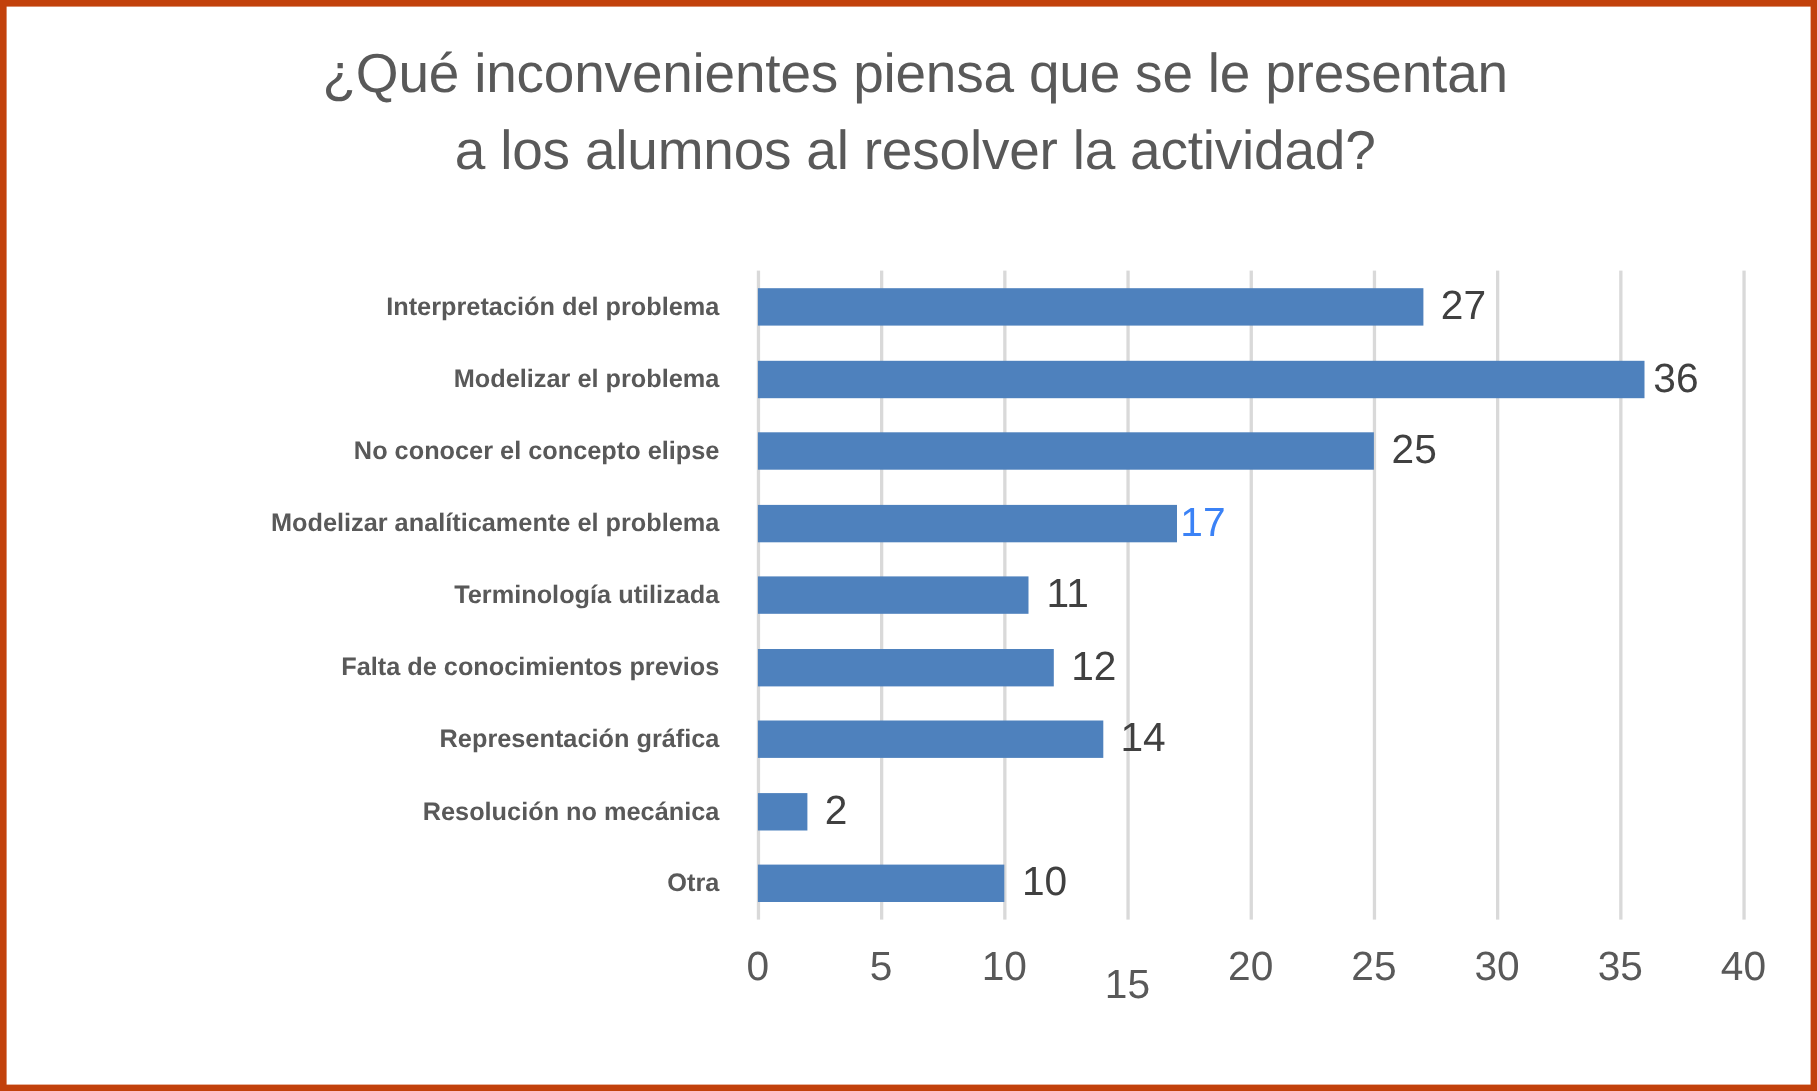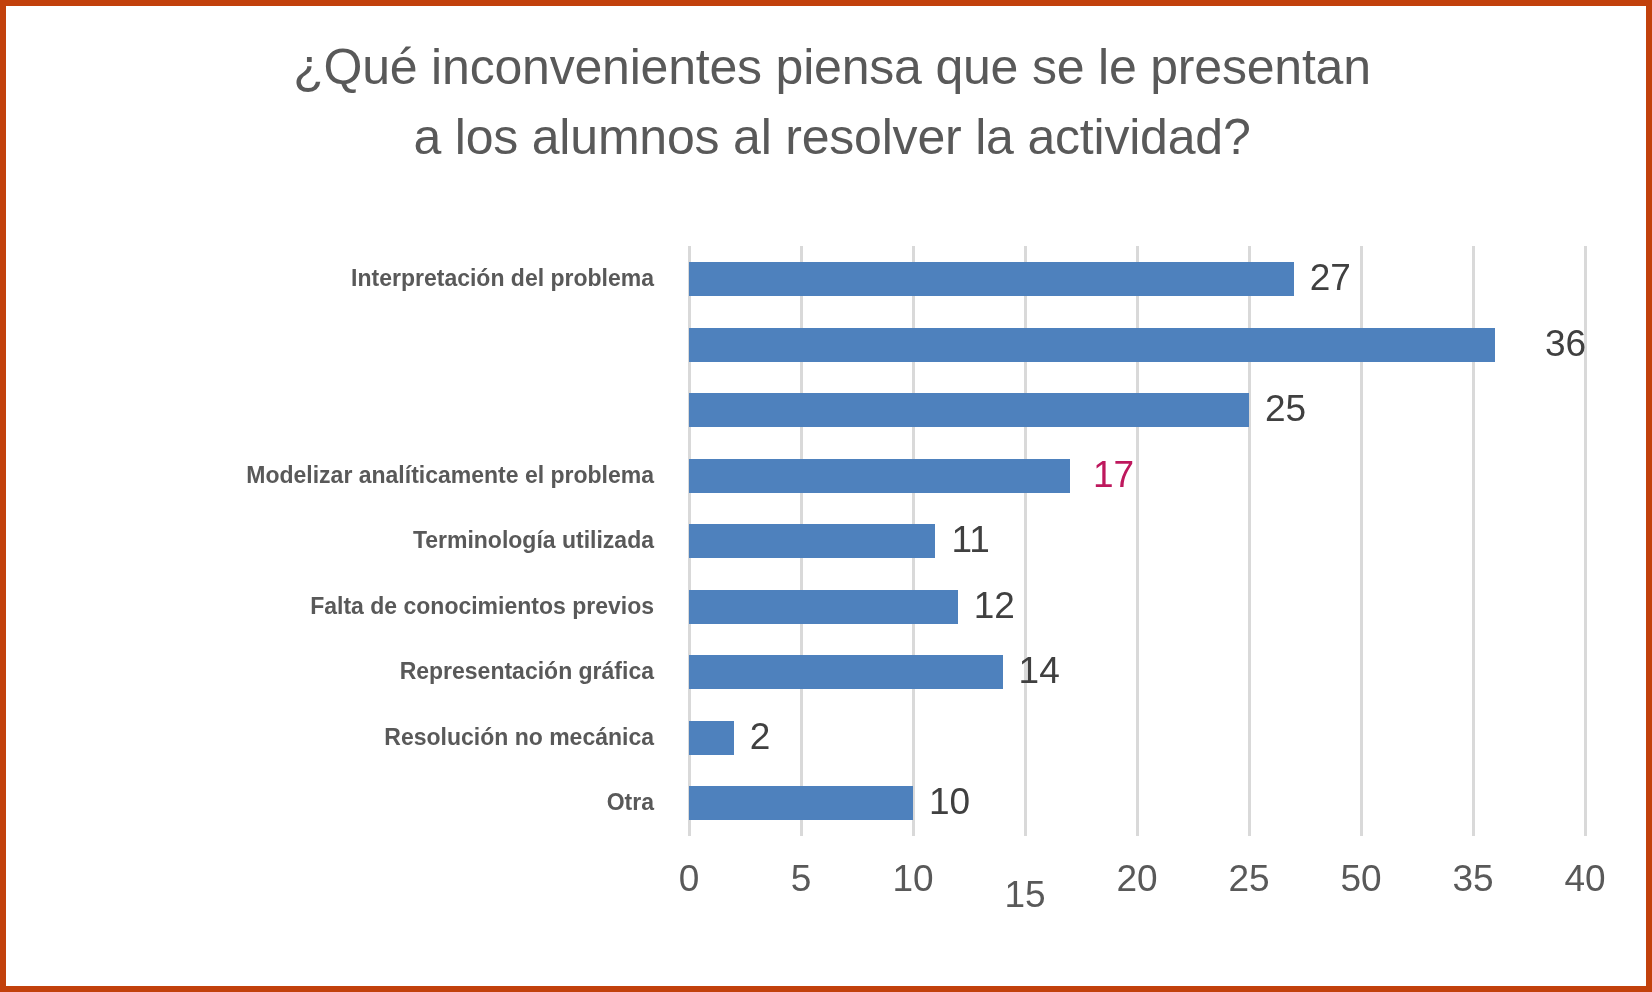--- a/index.html
+++ b/index.html
@@ -132,20 +132,22 @@
 </head>
 <body>
 
 <div class="chart-frame">
 
   <div class="chart-title">¿Qué  inconvenientes piensa que se le presentan
 a los alumnos al resolver la actividad?</div>
 
   <div class="cat-labels">
       <div class="cat-label" style="top: 0px; color: rgb(89, 89, 89);">Interpretación del problema</div>
+      <div class="cat-label" style="top: 65.5556px; color: rgb(89, 89, 89);">Modelizar el problema</div>
+      <div class="cat-label" style="top: 131.111px; color: rgb(89, 89, 89);">No conocer el concepto elipse</div>
       <div class="cat-label" style="top: 196.667px; color: rgb(89, 89, 89);">Modelizar analíticamente el problema</div>
       <div class="cat-label" style="top: 262.222px; color: rgb(89, 89, 89);">Terminología utilizada</div>
       <div class="cat-label" style="top: 327.778px; color: rgb(89, 89, 89);">Falta de conocimientos previos</div>
       <div class="cat-label" style="top: 393.333px; color: rgb(89, 89, 89);">Representación gráfica</div>
       <div class="cat-label" style="top: 458.889px; color: rgb(89, 89, 89);">Resolución no mecánica</div>
       <div class="cat-label" style="top: 524.444px; color: rgb(89, 89, 89); text-align: center;">Otra</div>
     </div>
 
   <div class="plot">
     <div class="gridlines">
@@ -159,29 +161,29 @@
         <div class="gridline" style="left: 782.5px; background: rgb(217, 217, 217);"></div>
         <div class="gridline" style="left: 894.5px; background: rgb(217, 217, 217);"></div>
       </div>
     <div class="bars">
         <div class="bar-row" style="top: 0px; padding-left: 40px;">
           <div class="bar" title="Interpretación del problema: 27" style="width: 604.8px; background: rgb(78, 129, 189);"></div>
           <div class="bar-value" style="left: 620.8px; color: rgb(64, 64, 64);">27</div>
         </div>
         <div class="bar-row" style="top: 65.5556px;">
           <div class="bar" title="Modelizar el problema: 36" style="width: 806.4px; background: rgb(78, 129, 189);"></div>
-          <div class="bar-value" style="left: 856px; color: rgb(64, 64, 64);">36</div>
+          <div class="bar-value" style="left: 814px; color: rgb(64, 64, 64);">36</div>
         </div>
         <div class="bar-row" style="top: 131.111px;">
           <div class="bar" title="No conocer el concepto elipse: 25" style="width: 560px; background: rgb(78, 129, 189);"></div>
           <div class="bar-value" style="left: 576px; color: rgb(64, 64, 64);">25</div>
         </div>
         <div class="bar-row" style="top: 196.667px;">
           <div class="bar" title="Resolver analíticamente el problema: 17" style="width: 380.8px; background: rgb(78, 129, 189);"></div>
-          <div class="bar-value" style="left: 404px; color: #be185d;">17</div>
+          <div class="bar-value" style="left: 384px; color: #3b82f6;">17</div>
         </div>
         <div class="bar-row" style="top: 262.222px;">
           <div class="bar" title="Terminología utilizada: 11" style="width: 246.4px; background: rgb(78, 129, 189);"></div>
           <div class="bar-value" style="left: 262.4px; color: rgb(64, 64, 64);">11</div>
         </div>
         <div class="bar-row" style="top: 327.778px;">
           <div class="bar" title="Falta de conocimientos previos: 12" style="width: 268.8px; background: rgb(78, 129, 189);"></div>
           <div class="bar-value" style="left: 284.8px; color: rgb(64, 64, 64);">12</div>
         </div>
         <div class="bar-row" style="top: 393.333px;">
@@ -199,18 +201,18 @@
       </div>
   </div>
 
   <div class="x-ticks">
       <div class="x-tick" style="left: 0px; color: rgb(89, 89, 89);">0</div>
       <div class="x-tick" style="left: 112px; color: rgb(89, 89, 89);">5</div>
       <div class="x-tick" style="left: 224px; color: rgb(89, 89, 89);">10</div>
       <div class="x-tick" style="left: 336px; color: rgb(89, 89, 89); margin-top: 16px;">15</div>
       <div class="x-tick" style="left: 448px; color: rgb(89, 89, 89);">20</div>
       <div class="x-tick" style="left: 560px; color: rgb(89, 89, 89);">25</div>
-      <div class="x-tick" style="left: 672px; color: rgb(89, 89, 89);">50</div>
+      <div class="x-tick" style="left: 672px; color: rgb(89, 89, 89);">30</div>
       <div class="x-tick" style="left: 784px; color: rgb(89, 89, 89);">35</div>
       <div class="x-tick" style="left: 896px; color: rgb(89, 89, 89);">40</div>
     </div>
 
 </div>
 
 </body></html>

